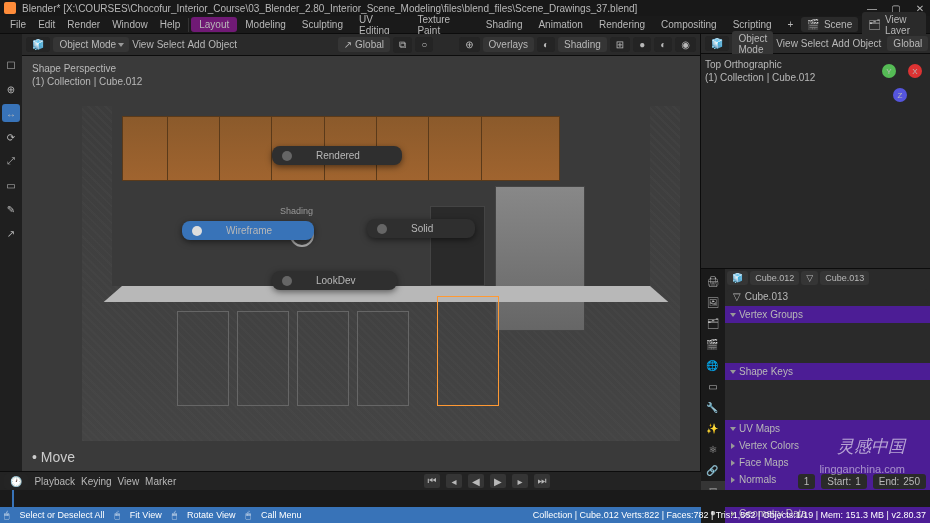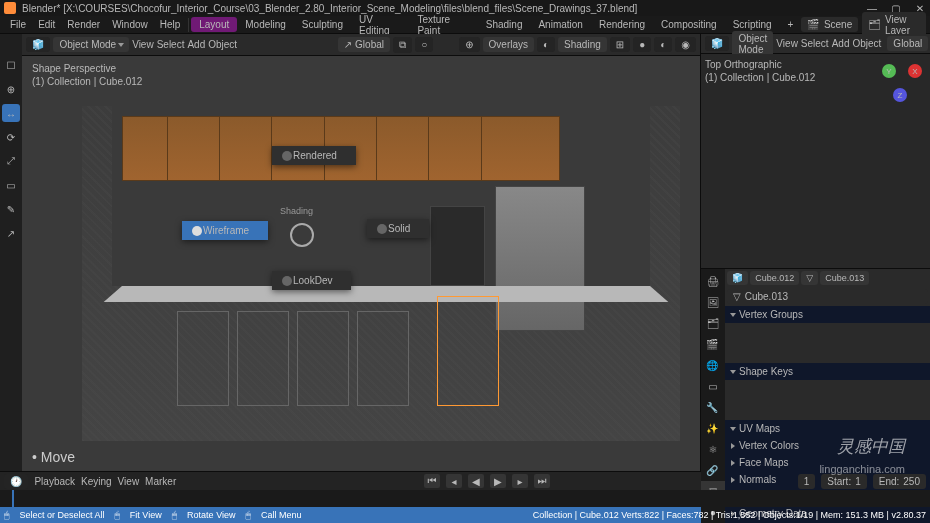--- a/index.html
+++ b/index.html
@@ -30,35 +30,35 @@
 .backwall{position:absolute;left:30px;right:30px;top:0;height:180px;background:#3a3a3a}
 .cabinets{position:absolute;left:40px;right:120px;top:10px;height:65px;background:linear-gradient(#8b5a2b,#a0642f);border:1px solid #5a3a1a}
 .cab-line{position:absolute;top:0;bottom:0;width:1px;background:#5a3a1a}
 .fridge{position:absolute;right:95px;top:80px;width:90px;height:145px;background:linear-gradient(#888,#666);border:1px solid #444}
 .oven{position:absolute;right:195px;top:100px;width:55px;height:80px;background:#2a2a2a;border:1px solid #444}
 .counter{position:absolute;left:40px;right:30px;top:180px;height:30px;background:#b8b8b8;transform:perspective(400px) rotateX(60deg);transform-origin:top}
 .wire{position:absolute;border:1px solid #666}
 .stool{width:52px;height:95px;bottom:35px}
 .stool.sel{border-color:#ff9933}
 .pie{position:absolute;width:220px;height:160px;left:170px;top:85px}
-.pie-item{position:absolute;background:#2f2f2f;border-radius:0;padding:4px 10px;display:flex;align-items:center;gap:1px;cursor:pointer;box-shadow:0 2px 6px rgba(0,0,0,.5)}
+.pie-item{position:absolute;background:#2f2f2f;border-radius:8px;padding:4px 10px;display:flex;align-items:center;gap:24px;cursor:pointer;box-shadow:0 2px 6px rgba(0,0,0,.5)}
 .pie-item.active{background:#3873b8}
 .pie-dot{width:10px;height:10px;border-radius:50%;background:#666}
 .pie-center{position:absolute;width:24px;height:24px;border:2px solid #aaa;border-radius:50%;left:98px;top:82px}
 .right-col{width:230px;display:flex;flex-direction:column;border-left:1px solid #0c0c0c}
 .outliner{flex:0 0 235px;background:#232323;display:flex;flex-direction:column;border-bottom:1px solid #0c0c0c}
 .outliner-body{flex:1;background:#282828;padding:4px;position:relative}
 .nav-gizmo{position:absolute;top:6px;right:8px;width:44px;height:44px}
 .axis{position:absolute;width:14px;height:14px;border-radius:50%;font-size:8px;display:flex;align-items:center;justify-content:center}
 .props{flex:1;background:#232323;display:flex}
 .prop-tabs{width:24px;background:#1a1a1a;display:flex;flex-direction:column;gap:1px;padding-top:2px}
 .prop-tabs .pt{height:20px;display:flex;align-items:center;justify-content:center;cursor:pointer}
 .prop-tabs .pt.active{background:#353535}
 .prop-body{flex:1;background:#2a2a2a;overflow:hidden}
-.panel-h{background:#0f172a;padding:3px 6px;display:flex;align-items:center;gap:4px;cursor:pointer}
+.panel-h{background:#4c1d95;padding:3px 6px;display:flex;align-items:center;gap:4px;cursor:pointer}
 .panel-b{background:#2a2a2a;min-height:40px}
 .crumb{display:flex;gap:2px;padding:2px}
 .crumb span{background:#353535;padding:2px 5px;border-radius:3px;font-size:9px}
 .timeline{height:36px;background:#232323;border-top:1px solid #0c0c0c;display:flex;flex-direction:column}
 .tl-header{height:18px;display:flex;align-items:center;padding:0 4px;gap:6px}
 .tl-track{flex:1;background:#1a1a1a;position:relative}
 .tl-marker{position:absolute;left:12px;top:0;bottom:0;width:2px;background:#3873b8}
 .pbtn{width:16px;height:14px;background:#353535;border-radius:2px;display:flex;align-items:center;justify-content:center;cursor:pointer}
 .status{height:16px;background:#3873b8;display:flex;align-items:center;padding:0 4px;gap:10px}
 .status span{color:#fff;font-size:9px}

